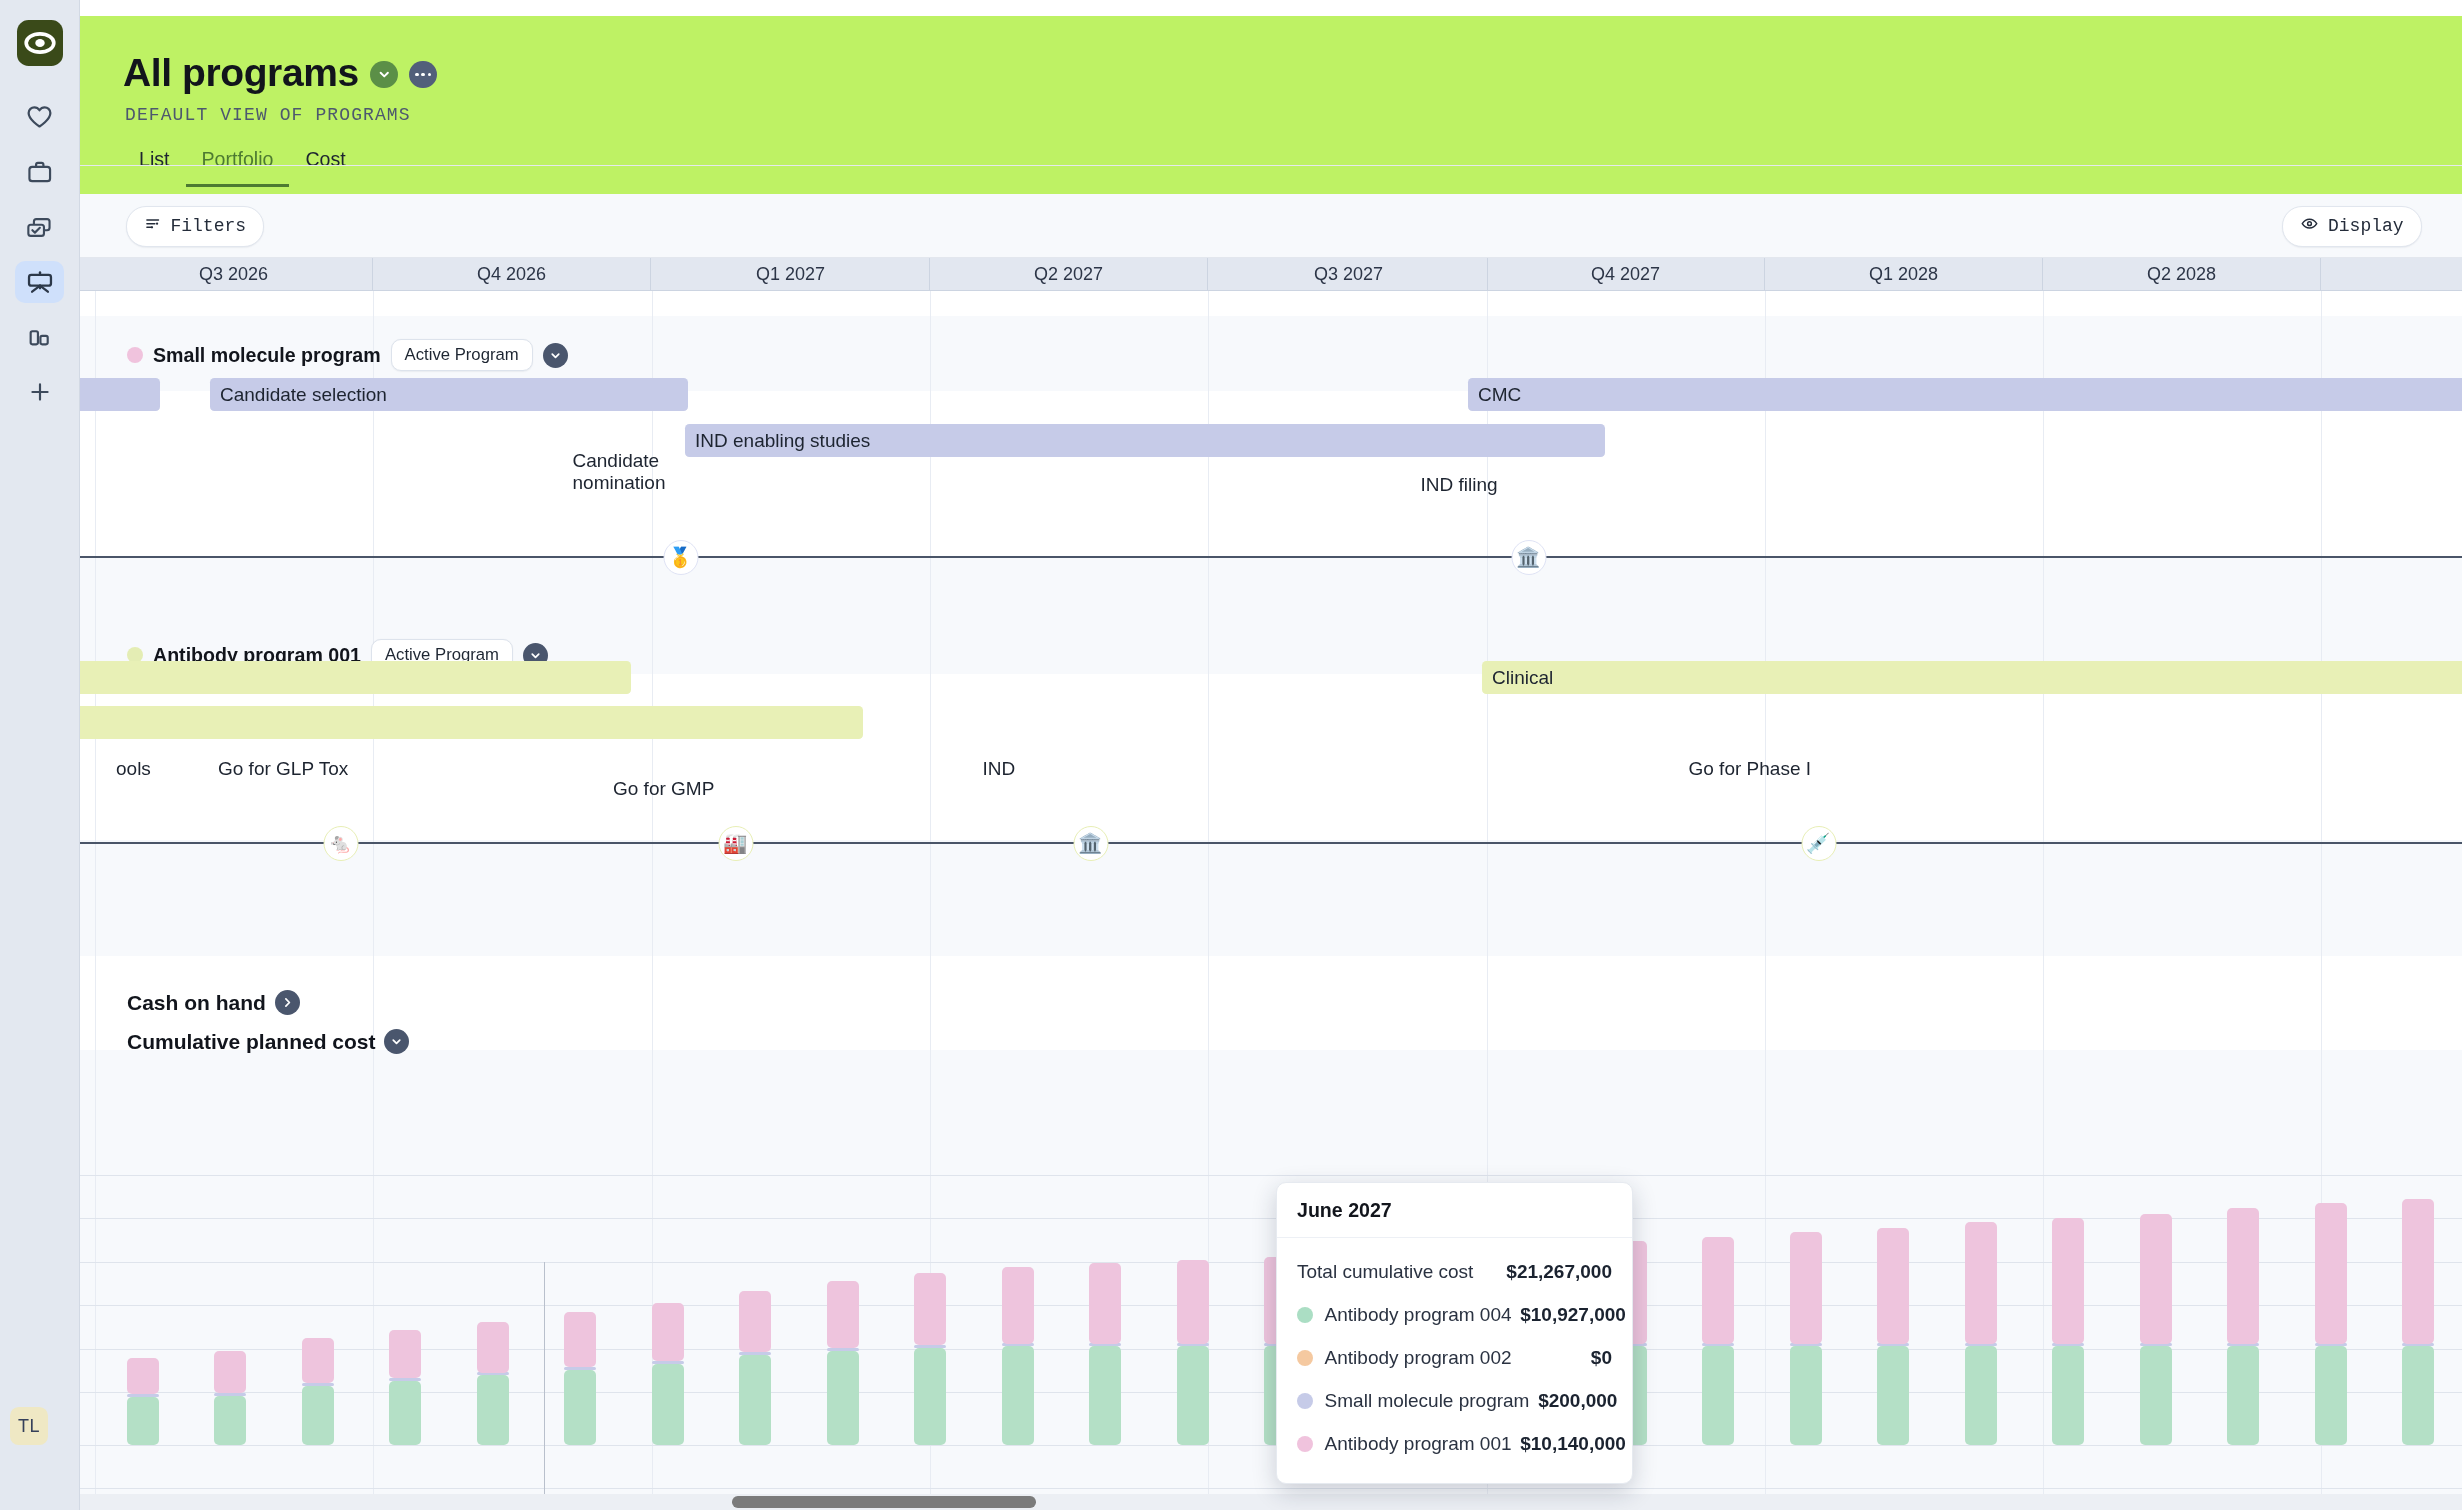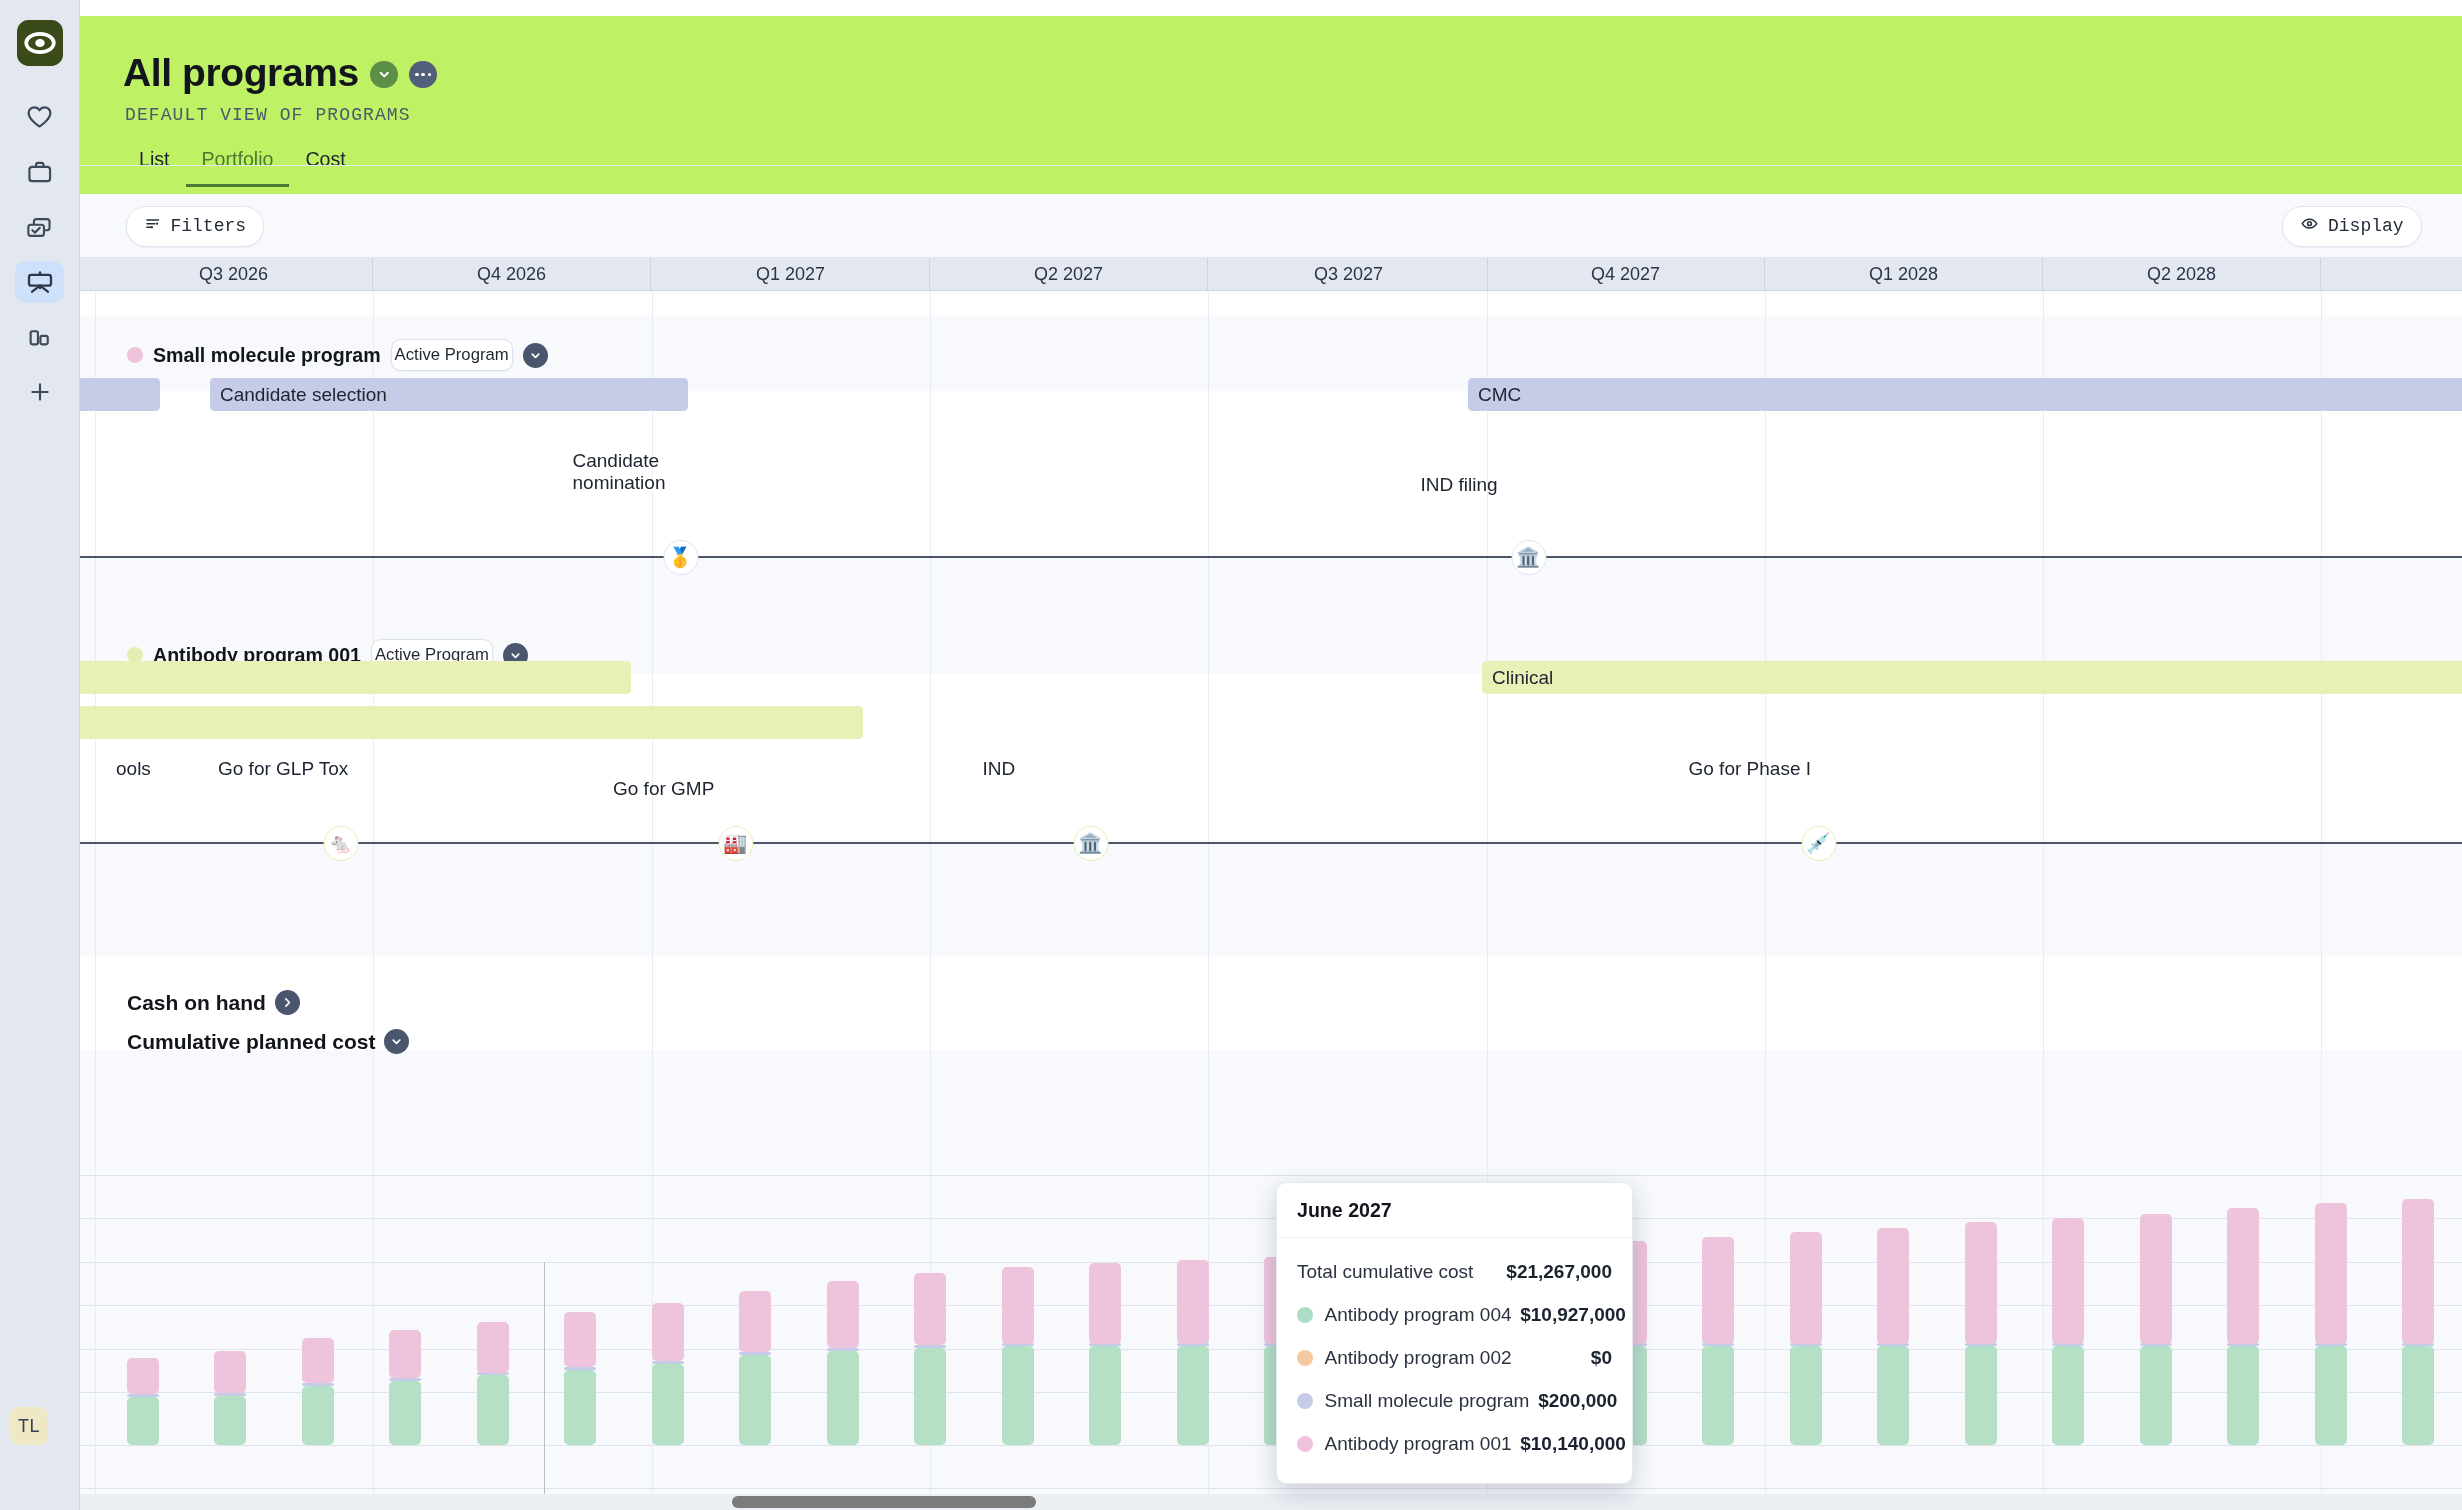--- a/index.html
+++ b/index.html
@@ -96,21 +96,21 @@
   .board { position: absolute; left: 80px; top: 291px; right: 0; bottom: 0; background: #fbfcfe; overflow: hidden; }
   .vgrid { position: absolute; top: 0; bottom: 0; width: 0.7px; background: #e8ecf3; }
   .band-white { position: absolute; left: 0; right: 0; background: #ffffff; }
   .band-tint  { position: absolute; left: 0; right: 0; background: #f7f9fc; }
 
   .prog-head { position: absolute; display: flex; align-items: center; gap: 10px; }
   .dot { width: 16px; height: 16px; border-radius: 50%; display: block; }
   .prog-name { font-size: 19.6px; font-weight: 700; color: #12151c; white-space: nowrap; }
   .tag {
     border: 0.7px solid #dde3ec; background: #fff; border-radius: 10px;
-    padding: 5px 3px; font-size: 16.7px; color: #1e2632; white-space: nowrap;
+    padding: 5px 13px; font-size: 16.7px; color: #1e2632; white-space: nowrap;
     box-shadow: 0 0.7px 1.4px rgba(20,30,50,.06); cursor: pointer;
   }
   .chev {
     width: 25px; height: 25px; border-radius: 50%; background: #4a566d;
     display: flex; align-items: center; justify-content: center; cursor: pointer;
   }
   .arrowbtn {
     width: 25px; height: 25px; border-radius: 50%; background: #4a566d;
     display: flex; align-items: center; justify-content: center; cursor: pointer;
   }
@@ -319,20 +319,21 @@
       <span class="tag">Active Program</span>
       <span class="chev">
         <svg width="13" height="13" viewBox="0 0 24 24" fill="none" stroke="#fff" stroke-width="3.2" stroke-linecap="round" stroke-linejoin="round">
             <path d="M6 9.5l6 6 6-6"></path>
           </svg>
       </span>
     </div>
     <div class="gbar" style="left:-87px; top:87px; width:167px; background:#c6cbe8;"></div>
     <div class="gbar" style="left:130px; top:87px; width:478px; background:#c6cbe8;">Candidate selection</div>
     <div class="gbar" style="left:1388px; top:87px; width:1075px; background:#c6cbe8;">CMC</div>
+    <div class="gbar" style="left:605px; top:133px; width:920px; background:#c6cbe8;">IND enabling studies</div>
 
     <div class="ms-axis" style="top:143px; opacity:0;"></div>
     <div class="ms-axis" style="top:265px;"></div>
     <div class="ms-label" style="left:601px; top:159px; width:217px;">Candidate
 nomination</div>
     <div class="ms-node" style="left:601px; top:249px; border:1.4px solid #dfe3f5;">🥇</div>
     <div class="ms-label" style="left:1449px; top:183px; width:217px;">IND filing</div>
     <div class="ms-node" style="left:1449px; top:249px; border:1.4px solid #dfe3f5;">🏛️</div>
 
     <div class="prog-head" style="left:47px; top:348px;">

